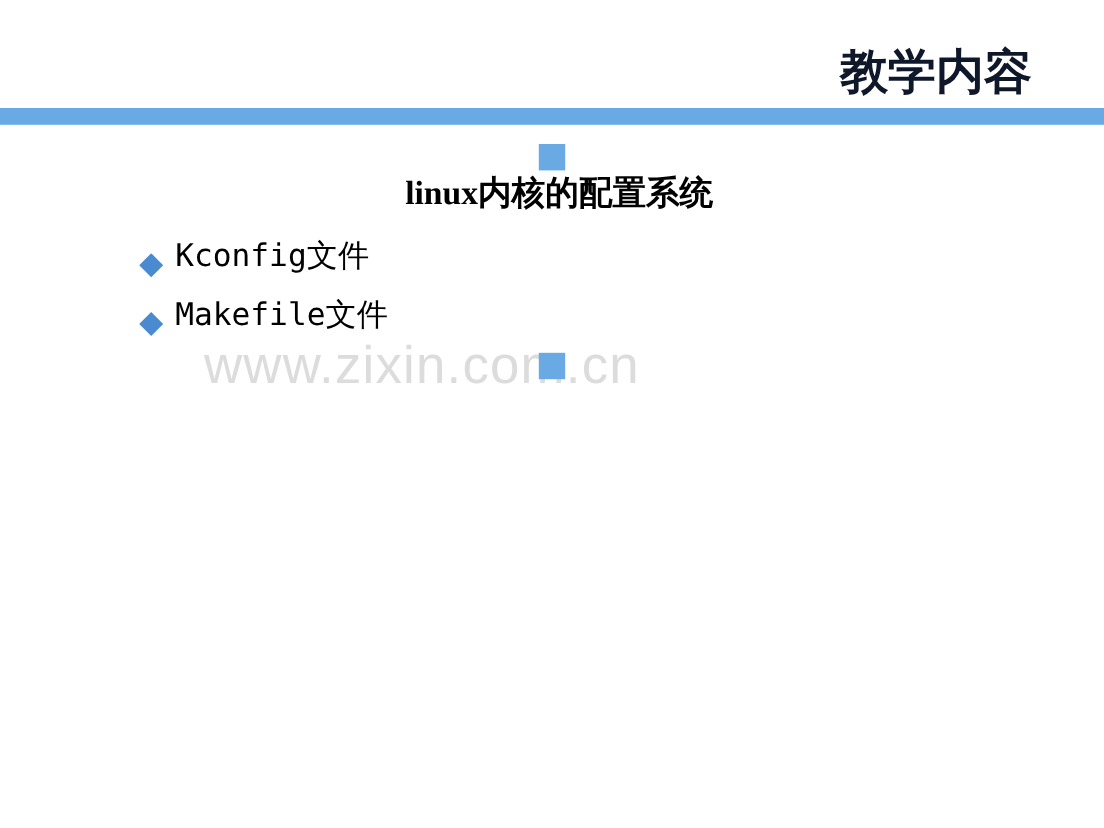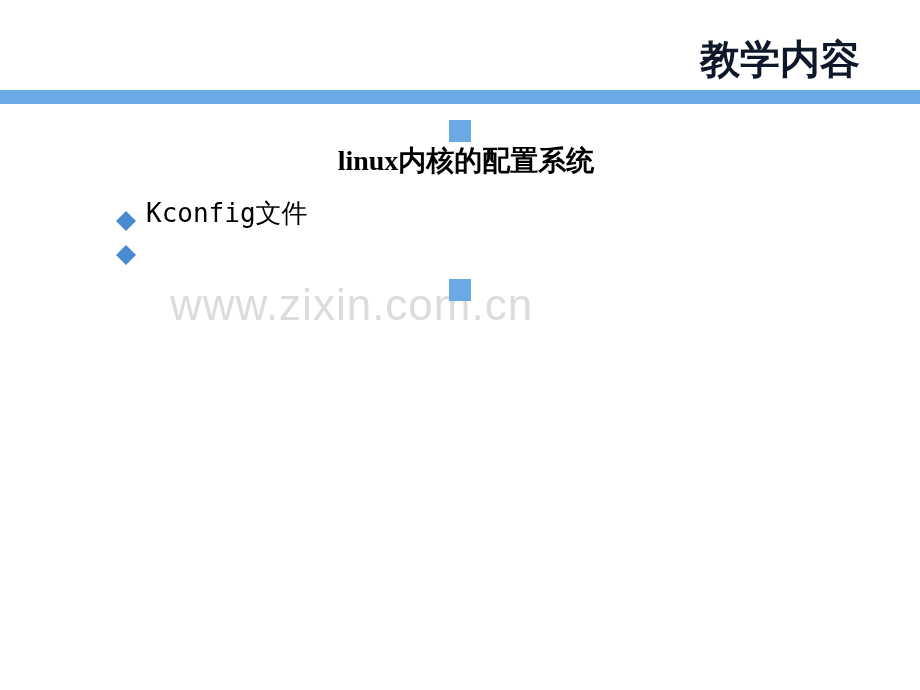--- a/index.html
+++ b/index.html
@@ -114,20 +114,21 @@
     </div>
     <div class="sub-text">Kconfig文件</div>
   </div>
 
   <div class="sub-item">
     <div class="bullet-diamond">
       <svg width="20" height="20" viewBox="0 0 20 20">
         <polygon points="10,0 20,10 10,20 0,10" fill="#4a8ad0"></polygon>
       </svg>
     </div>
+    <div class="sub-text">Makefile文件</div>
   </div>
 
 
   <div class="bullet-item">
     <div class="bullet-sq"></div>
   </div>
 
 </div>
 
 </body></html>

